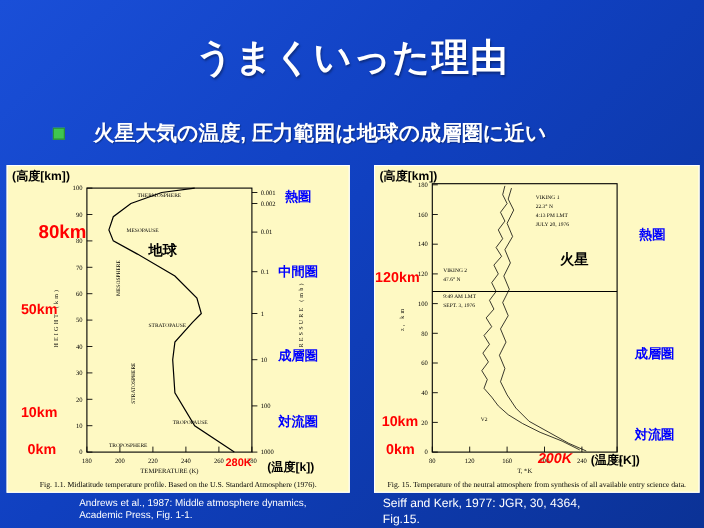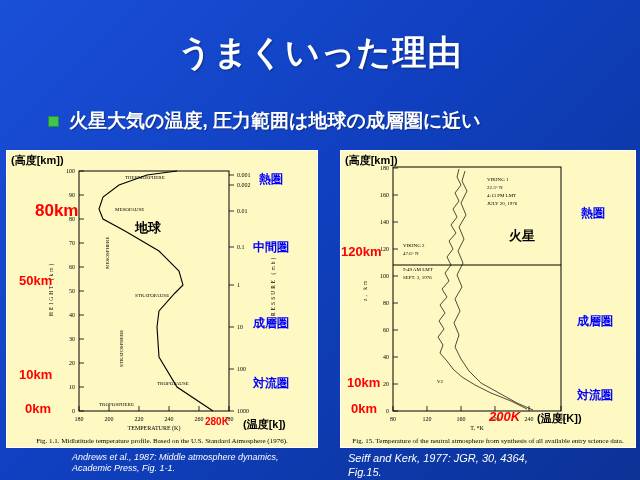--- a/index.html
+++ b/index.html
@@ -14,21 +14,21 @@
   
   .title{
     position:absolute;left:0;top:30px;width:640px;text-align:center;
     color:#ffffff;font-size:34px;font-weight:bold;letter-spacing:1px;
     text-shadow:1px 1px 2px rgba(0,0,0,.35);
   }
 
   
   .bullet{
     position:absolute;left:48px;top:108px;width:580px;
-    display:flex;align-items:center;gap:10px;
+    display:flex;align-items:center;gap:26px;
   }
   .bullet .sq{
     width:11px;height:11px;background:#3fc64f;flex:0 0 auto;
     box-shadow:0 0 0 1px #2a8c36 inset;
   }
   .bullet .txt{
     color:#ffffff;font-size:19px;font-weight:bold;
     text-shadow:1px 1px 1px rgba(0,0,0,.3);
   }
 
@@ -46,21 +46,21 @@
   }
 
   
   .ann{position:absolute;font-weight:bold;white-space:nowrap;}
   .ann.red{color:#ff0000;}
   .ann.blue{color:#0000ff;}
   .ann.blk{color:#000000;}
 
   
   .credit{
-    position:absolute;color:#ffffff;font-size:9px;line-height:1.25;font-style:italic;
+    position:absolute;color:#ffffff;font-size:9px;line-height:1.25;
   }
   #credit-left{left:72px;top:452px;}
   #credit-right{left:348px;top:452px;font-size:11px;}
 
   
   svg{display:block;}
   .axline{stroke:#000;stroke-width:1;fill:none;}
   .tick{stroke:#000;stroke-width:.8;}
   .curve{stroke:#000;stroke-width:1.1;fill:none;}
   .thincurve{stroke:#000;stroke-width:.7;fill:none;}

